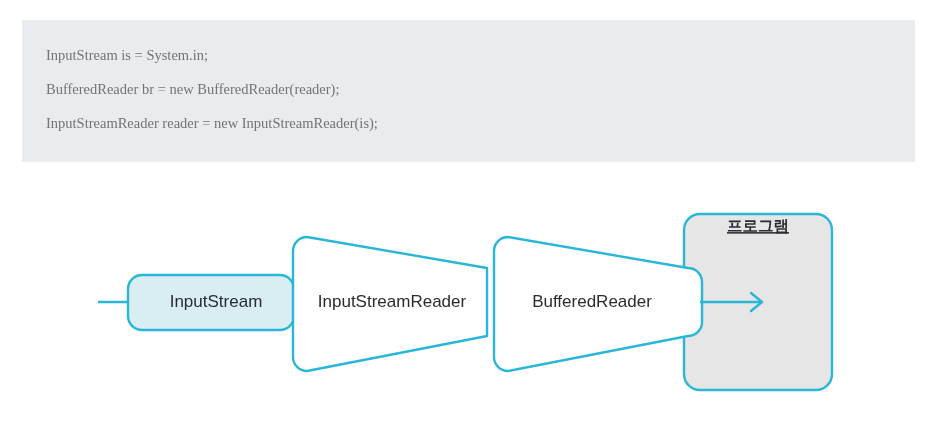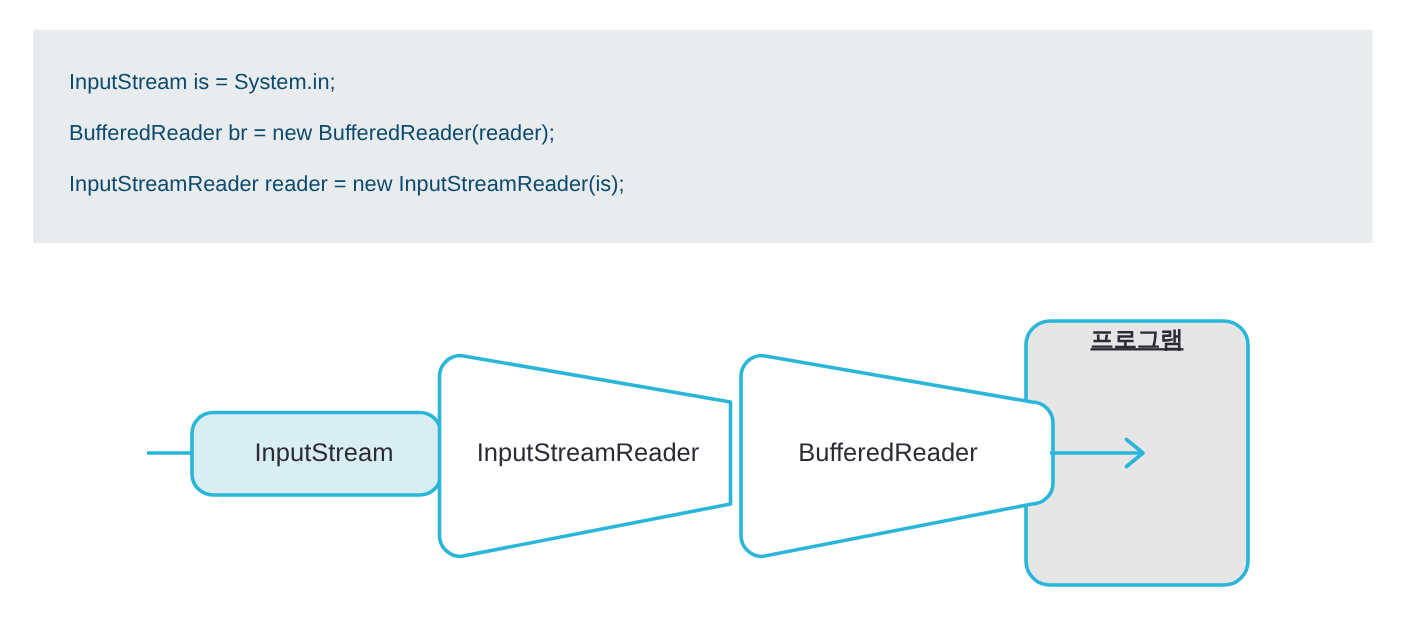--- a/index.html
+++ b/index.html
@@ -20,24 +20,24 @@
     position: absolute;
     left: 22px;
     top: 20px;
     width: 893px;
     height: 142px;
     background: #e9ecee;
     box-sizing: border-box;
     padding: 18px 0 0 24px;
   }
   .code-line {
-    font-family: Liberation Sans, sans-serif;
+    font-family: Liberation Serif, serif;
     font-size: 14.5px;
     line-height: 34px;
-    color: #0c4a6e;
+    color: #737373;
     white-space: pre;
     letter-spacing: 0px;
   }
 
   
   #diagram {
     position: absolute;
     left: 0;
     top: 190px;
     width: 940px;

